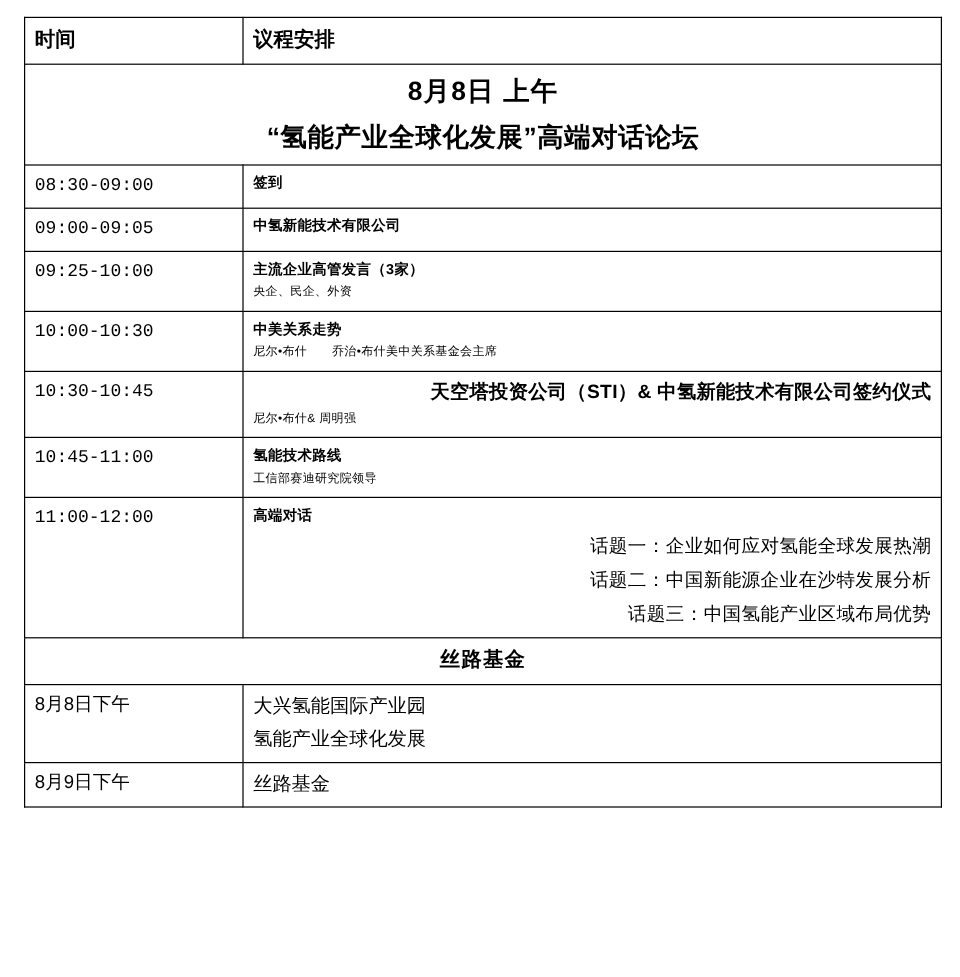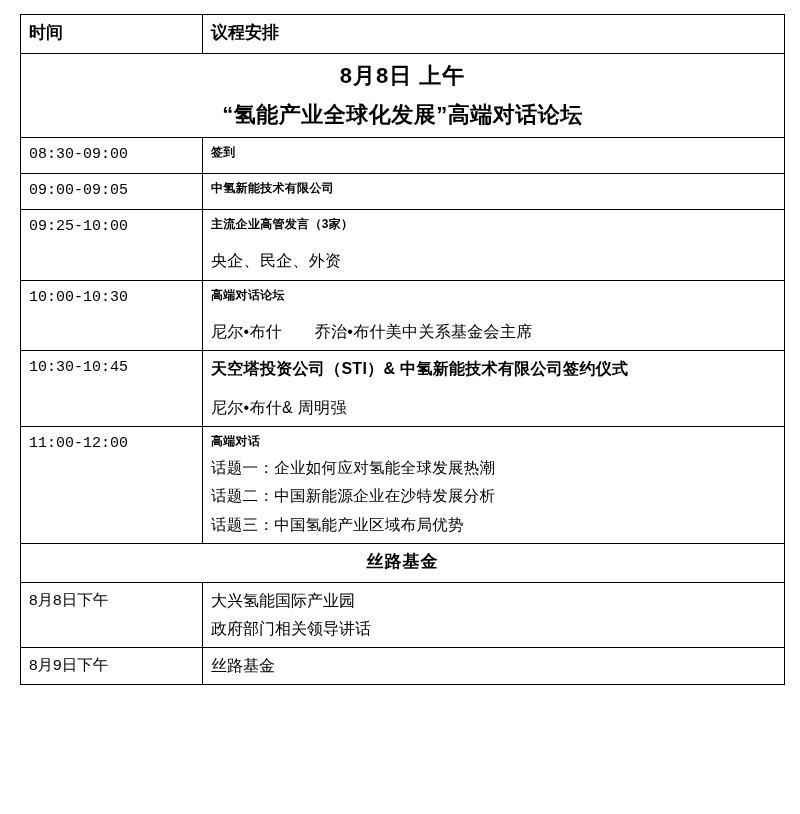--- a/index.html
+++ b/index.html
@@ -64,35 +64,36 @@
     font-size: 12px;
     font-weight: bold;
     letter-spacing: 0.3px;
   }
   .title-sm {
     font-size: 16px;
     font-weight: bold;
     letter-spacing: 0.3px;
   }
   .sub {
-    font-size: 16px;
+    font-size: 10px;
     font-weight: normal;
-    margin-top: 16px;
+    margin-top: 4px;
     letter-spacing: 0.3px;
   }
   .plain {
     font-size: 16px;
     font-weight: normal;
     letter-spacing: 0.3px;
   }
   .topic {
     font-size: 15.5px;
     font-weight: normal;
     margin-top: 6px;
     letter-spacing: 0.3px;
+    text-align: right;
   }
   .section-cell {
     text-align: center;
     font-size: 17px;
     font-weight: bold;
     padding-top: 7px;
     padding-bottom: 7px;
     letter-spacing: 1px;
   }
   .visit-time {
@@ -100,21 +101,21 @@
     font-family: "Liberation Sans", sans-serif;
     white-space: nowrap;
     padding-top: 8px;
   }
   .visit-body {
     font-size: 16px;
     padding-top: 7px;
     margin-top: 20px;
   }
   .visit-body .l2 { margin-top: 5px; }
-  .nowrap { white-space: nowrap; }
+  .nowrap { white-space: nowrap; text-align: right; }
 </style>
 </head>
 <body>
 
 <div class="page">
   <table class="agenda">
     <colgroup>
       <col class="col-time">
       <col class="col-body">
     </colgroup>
@@ -151,54 +152,61 @@
         <td class="time-cell">09:25-10:00</td>
         <td>
           <div class="title">主流企业高管发言（3家）</div>
           <div class="sub">央企、民企、外资</div>
         </td>
       </tr>
 
       <tr>
         <td class="time-cell">10:00-10:30</td>
         <td>
-          <div class="title">高端对话论坛</div>
+          <div class="title">中美关系走势</div>
           <div class="sub">尼尔•布什　　乔治•布什美中关系基金会主席</div>
         </td>
       </tr>
 
       <tr>
         <td class="time-cell">10:30-10:45</td>
         <td>
           <div class="title-sm nowrap">天空塔投资公司（STI）&amp; 中氢新能技术有限公司签约仪式</div>
           <div class="sub">尼尔•布什&amp; 周明强</div>
         </td>
       </tr>
 
+      <tr>
+        <td class="time-cell">10:45-11:00</td>
+        <td>
+          <div class="title">氢能技术路线</div>
+          <div class="sub">工信部赛迪研究院领导</div>
+        </td>
+      </tr>
 
       <tr>
         <td class="time-cell">11:00-12:00</td>
         <td>
           <div class="title">高端对话</div>
           <div class="topic">话题一：企业如何应对氢能全球发展热潮</div>
           <div class="topic">话题二：中国新能源企业在沙特发展分析</div>
           <div class="topic">话题三：中国氢能产业区域布局优势</div>
         </td>
       </tr>
 
 
       <tr>
         <td class="section-cell" colspan="2">丝路基金</td>
       </tr>
 
       <tr>
         <td class="visit-time">8月8日下午</td>
         <td class="visit-body">
           <div>大兴氢能国际产业园</div>
-          <div class="l2">政府部门相关领导讲话</div>
+          <div class="l2">氢能产业全球化发展</div>
         </td>
       </tr>
 
 
       <tr>
         <td class="visit-time">8月9日下午</td>
         <td class="visit-body">
           <div>丝路基金</div>
         </td>
       </tr>

